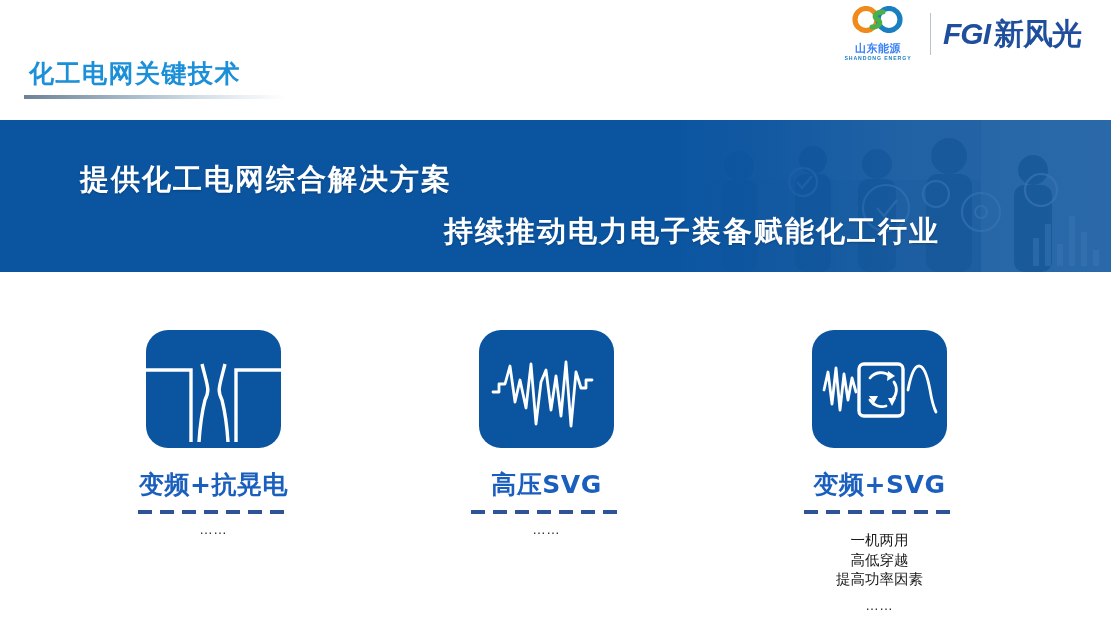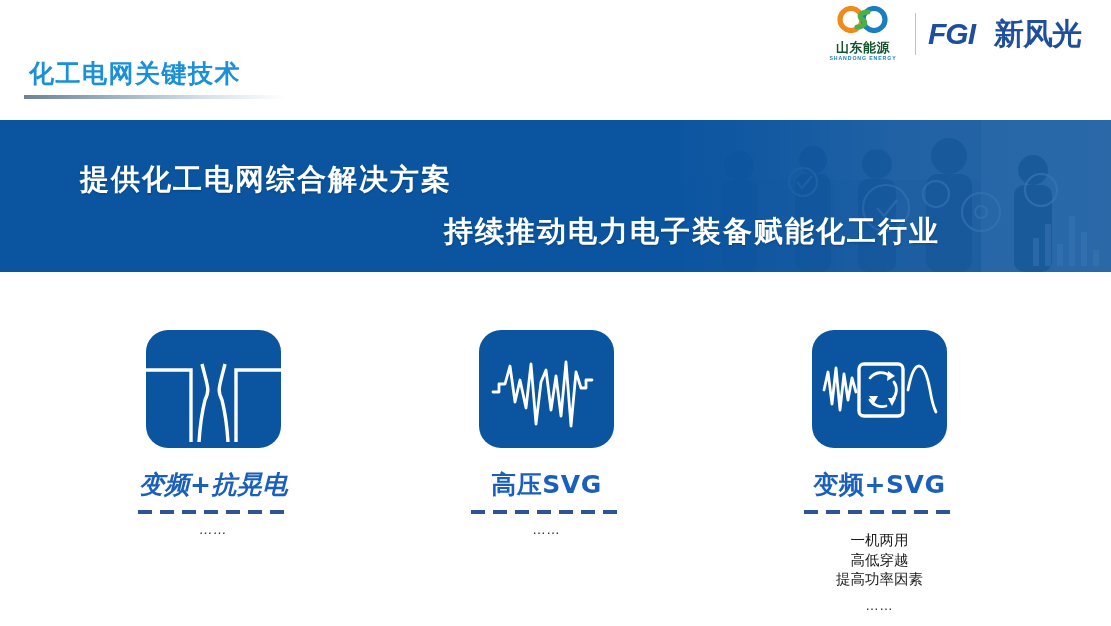--- a/index.html
+++ b/index.html
@@ -37,23 +37,23 @@
     justify-content: center;
     width: 76px;
   }
   .logo-rings {
     width: 62px;
     height: 27px;
     position: relative;
   }
   .logo-rings svg { display: block; }
   .logo-sd-cn {
-    font-size: 13px;
-    font-weight: bold;
-    color: #14532d;
+    font-size: 11px;
+    font-weight: bold;
+    color: #3b82f6;
     letter-spacing: 0.5px;
     line-height: 14px;
     margin-top: 8px;
     white-space: nowrap;
   }
   .logo-sd-en {
     font-size: 5.2px;
     font-weight: bold;
     color: #1a7fc1;
     letter-spacing: 0.9px;
@@ -76,21 +76,21 @@
     font-weight: bold;
     font-style: italic;
     color: #1f4f9c;
     letter-spacing: -1px;
     font-family: "Liberation Sans", sans-serif;
   }
   .logo-fgi-cn {
     font-size: 30px;
     font-weight: bold;
     color: #1f4f9c;
-    margin-left: 19px;
+    margin-left: 4px;
     letter-spacing: -1px;
     font-family: "DejaVu Sans", sans-serif;
   }
 
   .page-title {
     position: absolute;
     left: 29px;
     top: 57px;
     font-size: 25px;
     font-weight: bold;
@@ -153,21 +153,21 @@
     width: 1111px;
     height: 296px;
     display: flex;
   }
   .card {
     width: 333px;
     display: flex;
     flex-direction: column;
     align-items: center;
   }
-  .card:nth-child(1) { margin-left: 47px; font-style: italic; }
+  .card:nth-child(1) { margin-left: 47px; }
   .card:nth-child(2) { margin-left: 0px; }
   .card:nth-child(3) { margin-left: 0px; }
 
   .card-icon {
     width: 135px;
     height: 118px;
     background: #0a54a0;
     border-radius: 22px;
     display: flex;
     align-items: center;

